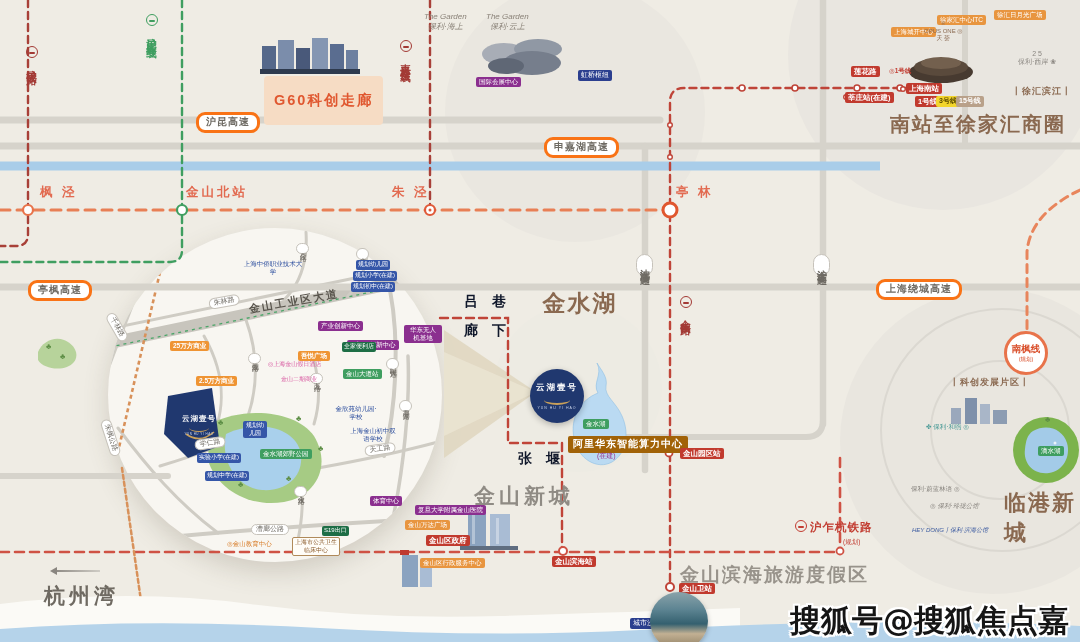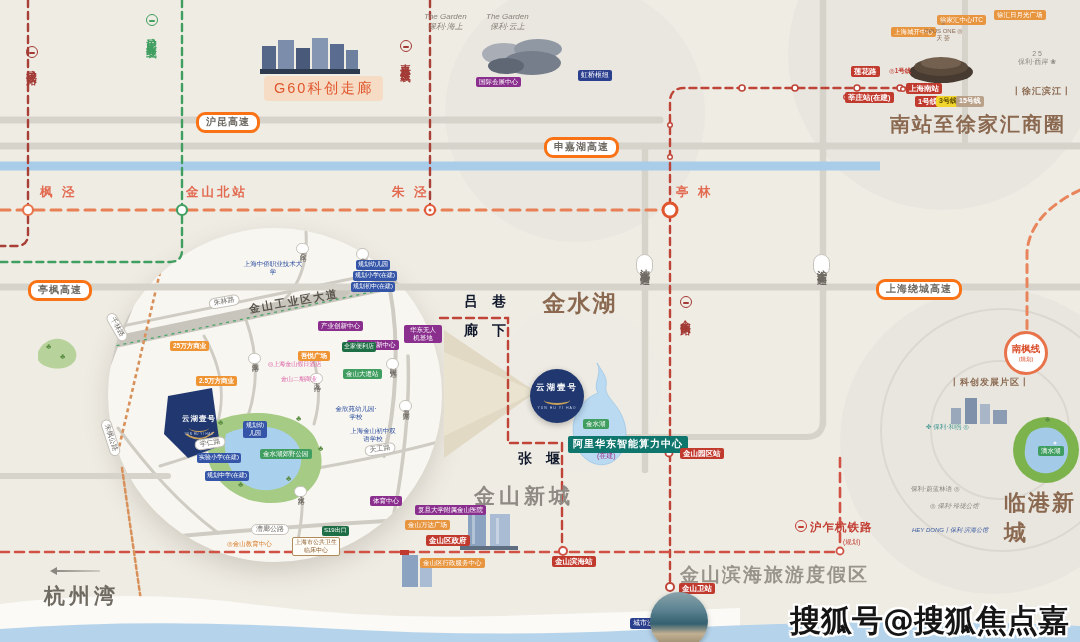--- a/index.html
+++ b/index.html
@@ -16,21 +16,21 @@
   .pin{position:absolute;white-space:nowrap;line-height:1.25;z-index:40;}
   .pill{background:#fff;border:1px solid #c6c2ba;color:#6e6a63;font-size:7px;padding:0 4px;border-radius:7px;}
   .pillv{background:#fff;border:1px solid #c6c2ba;color:#6e6a63;font-size:7px;padding:3px 1px;border-radius:7px;writing-mode:vertical-rl;letter-spacing:1px;}
   .pill-lg{background:#fff;border:3px solid #f97316;color:#6e6a63;font-size:10px;font-weight:bold;letter-spacing:1px;padding:1px 7px;border-radius:9px;}
   .pillv-lg{background:#fff;border:1px solid #c6c2ba;color:#6e6a63;font-size:10px;font-weight:bold;letter-spacing:2px;padding:6px 1px;border-radius:9px;writing-mode:vertical-rl;}
   .avenue{color:#5a564e;font-size:11px;font-weight:bold;letter-spacing:2px;}
   .b-red{background:#c13a2e;color:#fff;font-size:7.5px;font-weight:bold;padding:1px 3px;border-radius:2px;}
   .b-orange{background:#e8953f;color:#fff;font-size:6.5px;padding:1px 3px;border-radius:2px;}
   .b-amber{background:#ef9433;color:#fff;font-size:6.5px;font-weight:bold;padding:1px 3px;border-radius:2px;}
   .b-purple{background:#8b2f8f;color:#fff;font-size:6.5px;padding:1px 3px;border-radius:2px;text-align:center;}
-  .b-magenta{background:#0f766e;color:#fff;font-size:10px;font-weight:bold;padding:2px 5px;border-radius:2px;letter-spacing:1px;}
+  .b-magenta{background:#a16207;color:#fff;font-size:10px;font-weight:bold;padding:2px 5px;border-radius:2px;letter-spacing:1px;}
   .b-navy{background:#2b3f8f;color:#fff;font-size:7px;padding:1px 3px;border-radius:2px;}
   .b-blue{background:#3556a8;color:#fff;font-size:6px;padding:1px 2px;border-radius:2px;text-align:center;}
   .b-green{background:#3f9e60;color:#fff;font-size:6.5px;padding:1px 3px;border-radius:2px;}
   .b-green-dk{background:#1e6e46;color:#fff;font-size:6px;padding:1px 2px;border-radius:2px;}
   .b-yellow{background:#f2d52c;color:#5a4a00;font-size:7px;font-weight:bold;padding:1px 3px;border-radius:2px;}
   .b-tan{background:#b9a18a;color:#fff;font-size:7px;font-weight:bold;padding:1px 3px;border-radius:2px;}
   .b-cream{background:#fffdf8;border:1px solid #b08a5a;color:#8a5a2a;font-size:6px;padding:1px 2px;border-radius:2px;text-align:center;}
   .t-blue{color:#2b4d9e;font-size:6.5px;text-align:center;line-height:1.2;}
   .t-pink{color:#d858a0;font-size:6px;}
   .t-orange{color:#d87c28;font-size:6.5px;}
@@ -69,22 +69,22 @@
   #inset-site-logo{position:absolute;left:176px;top:414px;width:46px;z-index:41;text-align:center;}
   #inset-site-logo .nm{color:#fff;font-size:7.5px;font-weight:bold;letter-spacing:1px;}
   #inset-site-logo .en{color:#c7d2ea;font-size:3px;letter-spacing:.5px;}
   #inset-site-logo .arc{width:20px;height:8px;border-bottom:1.5px solid #c9a05a;border-radius:50%;margin:0 auto;}
   
   .img{position:absolute;z-index:38;}
   #beach{position:absolute;left:650px;top:592px;width:58px;height:58px;border-radius:50%;z-index:44;
      background:linear-gradient(180deg,#8aa3aa 0%,#5d8492 30%,#34606f 55%,#c2b093 72%,#8a7a5e 100%);
      box-shadow:0 2px 5px rgba(0,0,0,.25);}
   #dishuihu{position:absolute;left:1013px;top:417px;width:66px;height:66px;border-radius:50%;background:#7cb34c;z-index:38;}
-  #g60-pill{position:absolute;left:264px;top:76px;background:#f6dcc4;color:#e0572f;font-size:14.5px;font-weight:normal;
-     letter-spacing:2px;padding:3px 10px;border-radius:4px;z-index:42;}
+  #g60-pill{position:absolute;left:264px;top:76px;background:#f6dcc4;color:#e0572f;font-size:14.5px;font-weight:bold;
+     letter-spacing:2px;padding:15px 10px;border-radius:4px;z-index:42;}
   #watermark{position:absolute;left:790px;top:600px;z-index:60;font-family:"DejaVu Sans",sans-serif;
      font-size:31px;font-weight:bold;color:#151515;letter-spacing:0;
      text-shadow:-2px -2px 0 #fff,2px -2px 0 #fff,-2px 2px 0 #fff,2px 2px 0 #fff,0 -2px 0 #fff,0 2px 0 #fff,-2px 0 0 #fff,2px 0 0 #fff;}
   #hzw-arrow{position:absolute;left:52px;top:570px;width:48px;height:2px;z-index:42;
      background:linear-gradient(90deg,#8a8680,#cfccc5);}
   #hzw-arrow::before{content:"";position:absolute;left:-6px;top:-3px;border:4px solid transparent;border-right:7px solid #8a8680;}
   svg{display:block;}
   #mainsvg{position:absolute;left:0;top:0;z-index:20;}
   #wavesvg{position:absolute;left:0;top:0;z-index:36;}
   .small-brown{position:absolute;color:#8a6950;font-size:9px;font-weight:bold;letter-spacing:1px;z-index:42;}

